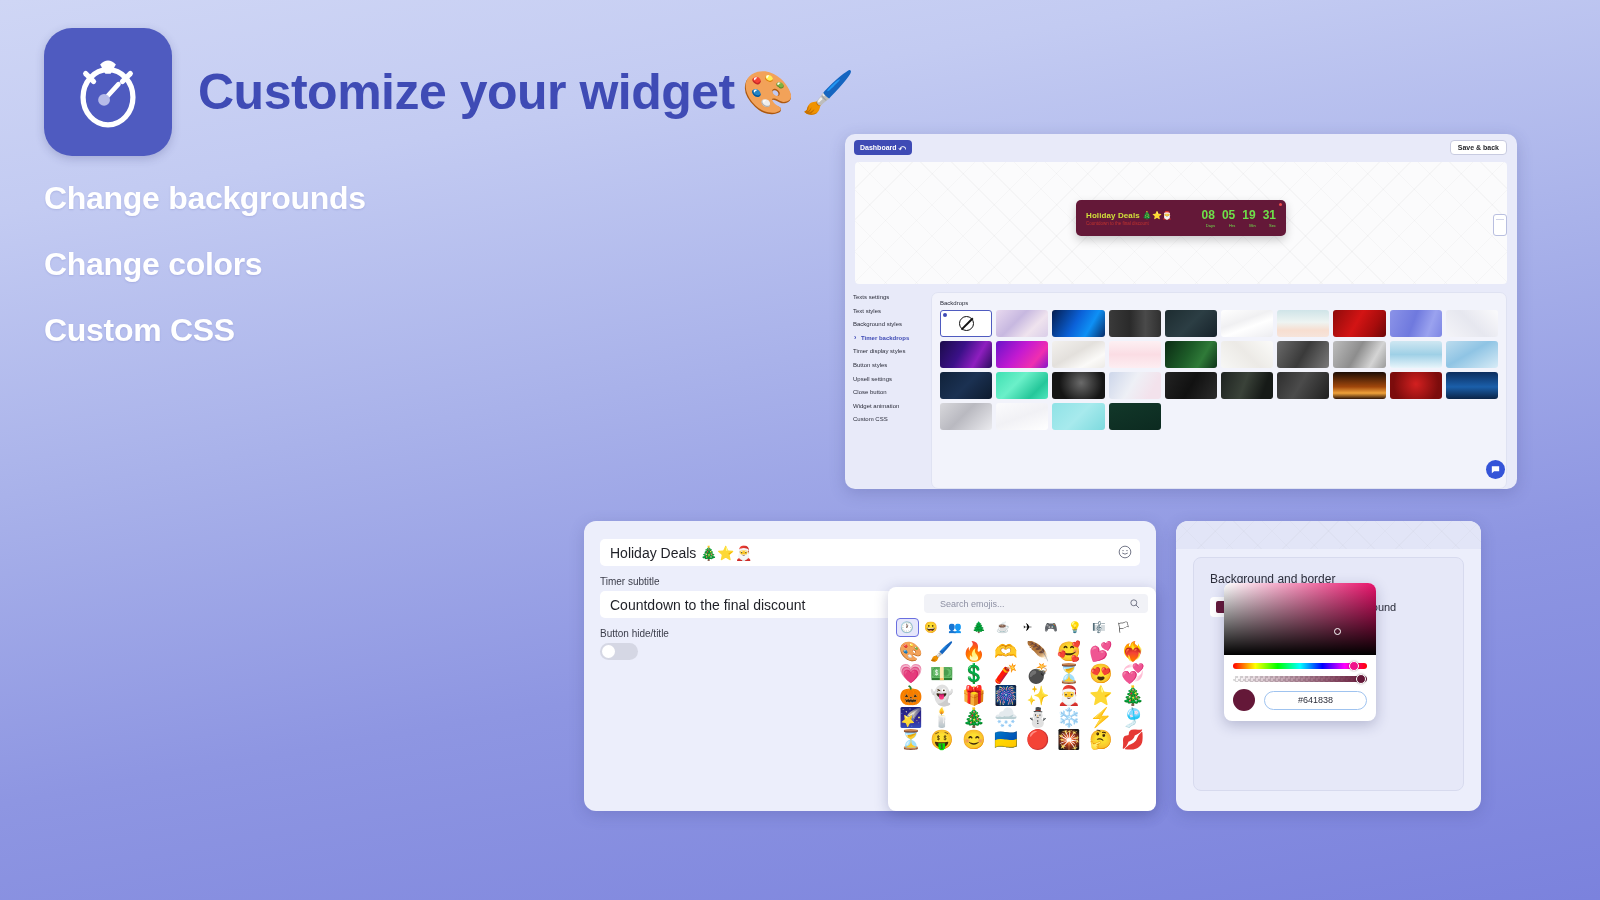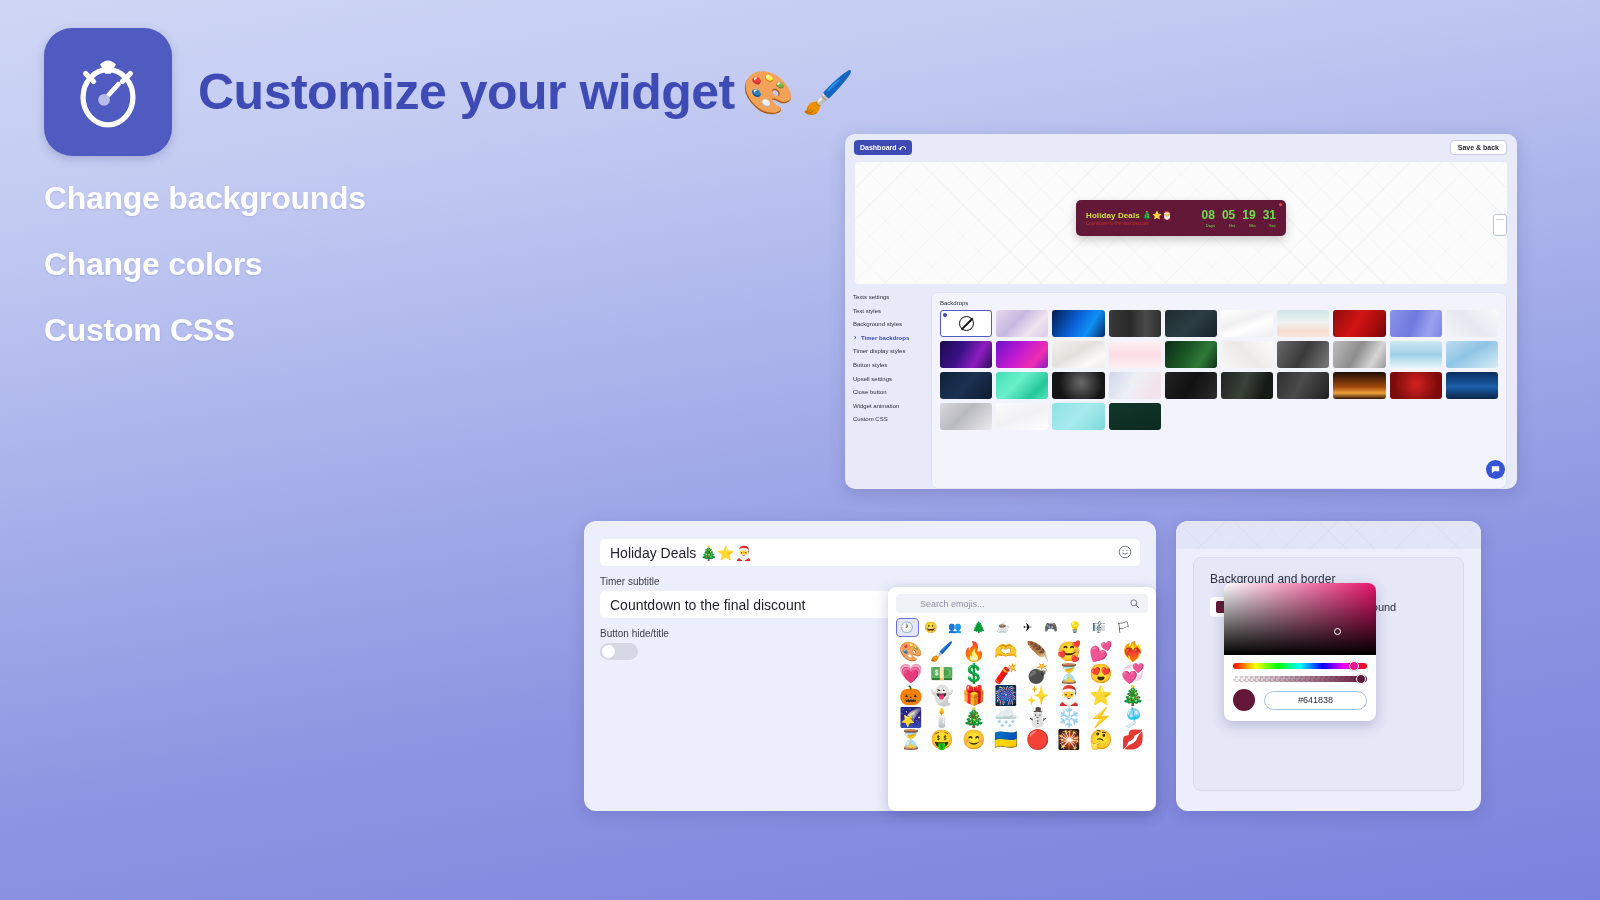--- a/index.html
+++ b/index.html
@@ -120,21 +120,21 @@
   #toggle-btn .knob { position: absolute; left: 2px; top: 2px; width: 13px; height: 13px; border-radius: 50%; background: #fff; }
 
   
   #emoji-picker {
     position: absolute; left: 888px; top: 587px; width: 268px; height: 224px;
     background: #fff; border-radius: 8px; box-shadow: 0 3px 14px rgba(40,45,110,.25);
     padding: 7px 8px; overflow: hidden;
   }
   #emoji-search {
     height: 19px; background: #f1f2f7; border-radius: 4px; display: flex; align-items: center;
-    padding: 0 24px; font-size: 9px; color: #8d90a3; position: relative;
+    padding: 0 16px; font-size: 9px; color: #8d90a3; position: relative; margin-left: 28px;
   }
   #emoji-search .mag { position: absolute; right: 8px; top: 4px; }
   #emoji-cats { display: flex; gap: 1px; margin-top: 5px; }
   .ecat { width: 23px; height: 19px; display: flex; align-items: center; justify-content: center; font-size: 11px; border-radius: 4px; }
   .ecat.active { background: #e6e7fb; border: 1.2px solid #6a6fe0; }
   #emoji-grid {
     margin-top: 5px; display: grid; grid-template-columns: repeat(8, 1fr); gap: 3px 2px;
     font-size: 19px; line-height: 1; text-align: center;
   }
 

